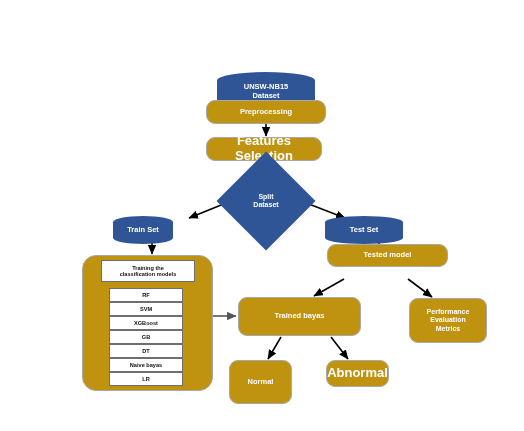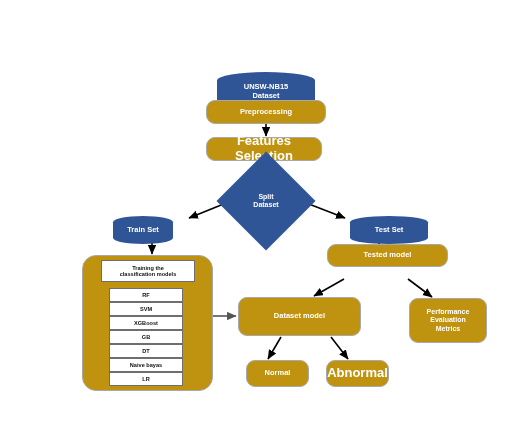--- a/index.html
+++ b/index.html
@@ -159,21 +159,21 @@
         <span>Split</span><br>
         <span>Dataset</span>
       </span>
     </div>
   </div>
 
   <div class="node blue cylinder" style="left:113px; top:216px; width:60px; height:28px; font-size:7.5px;">
     <span>Train Set</span>
   </div>
 
-  <div class="node blue cylinder" style="left:350px; top:216px; width:78px; height:28px; font-size:7.5px;">
+  <div class="node blue cylinder" style="left:325px; top:216px; width:78px; height:28px; font-size:7.5px;">
     <span>Test Set</span>
   </div>
 
   <div id="models-container" style="left:82px; top:255px; width:131px; height:136px;"></div>
 
   <div class="model-item" style="left:101px; top:260px; width:94px; height:22px; font-size:5.6px;">
     <span>
       <span>Training the</span><br>
       <span>classification models</span>
     </span>
@@ -199,32 +199,32 @@
   </div>
   <div class="model-item" style="left:109px; top:372px; width:74px; height:14px; font-size:5.6px;">
     <span>LR</span>
   </div>
 
   <div class="node gold rounded" style="left:327px; top:244px; width:121px; height:23px; font-size:7.5px;">
     <span>Tested model</span>
   </div>
 
   <div class="node gold rounded" style="left:238px; top:297px; width:123px; height:39px; font-size:7.5px;">
-    <span>Dataset model</span>
+    <span>Trained bayas</span>
   </div>
 
   <div class="node gold rounded" style="left:409px; top:298px; width:78px; height:45px; font-size:7px;">
     <span>
       <span>Performance</span><br>
       <span>Evaluation</span><br>
       <span>Metrics</span>
     </span>
   </div>
 
-  <div class="node gold rounded" style="left:246px; top:360px; width:63px; height:27px; font-size:7.5px;">
+  <div class="node gold rounded" style="left:229px; top:360px; width:63px; height:44px; font-size:7.5px;">
     <span>Normal</span>
   </div>
 
   <div class="node gold rounded" style="left:326px; top:360px; width:63px; height:27px; font-size:13px;">
     <span>Abnormal</span>
   </div>
 
 </div>
 
 </body></html>

